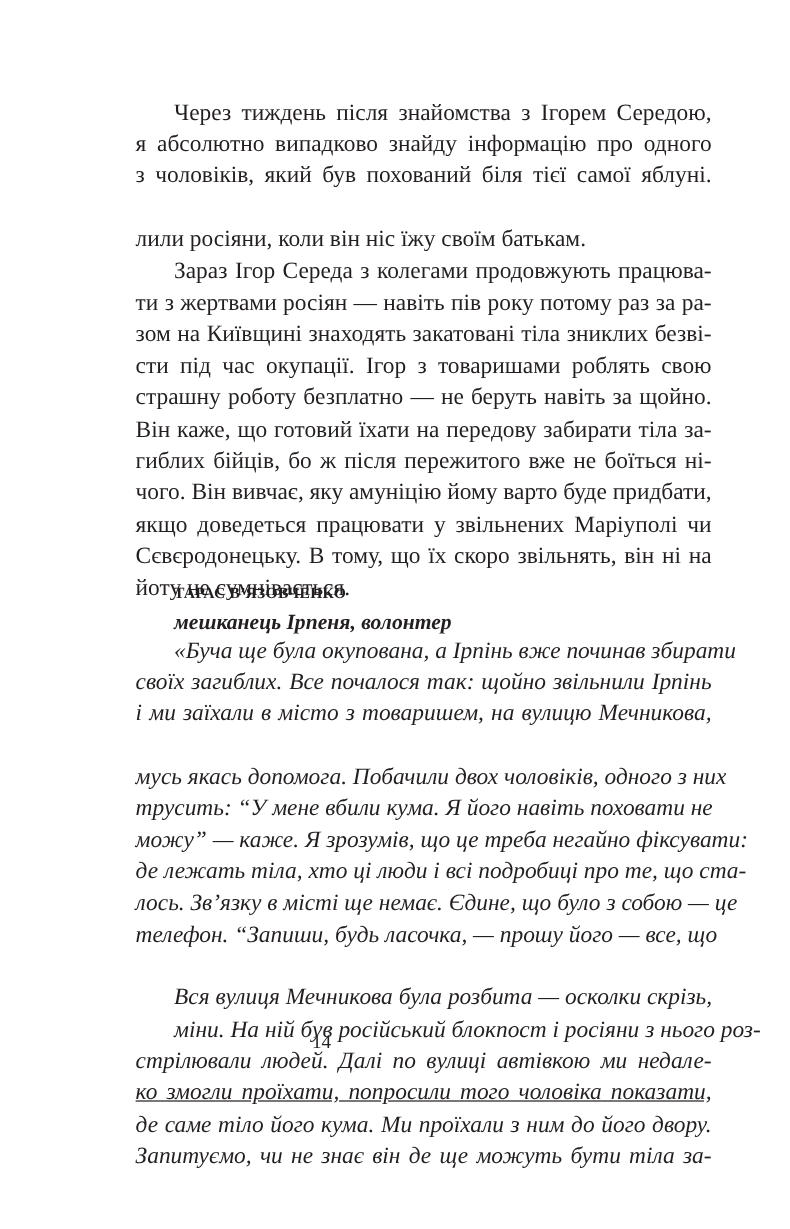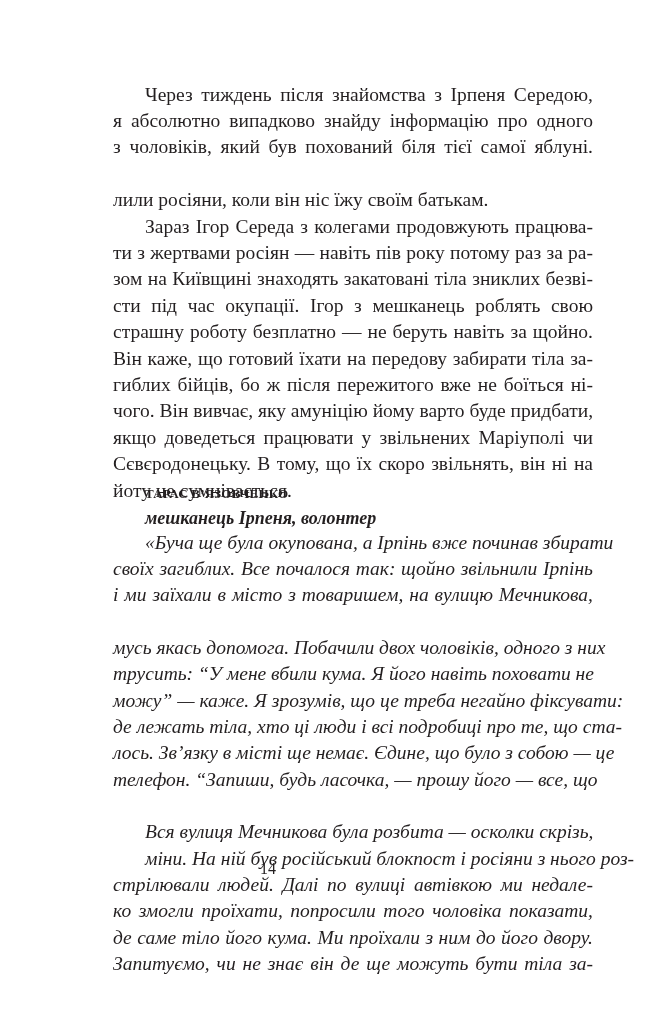--- a/index.html
+++ b/index.html
@@ -68,29 +68,29 @@
       text-align: center;
       font-size: 16px;
       line-height: 26px;
     }
   </style>
 </head>
 <body>
 
 <div class="page">
 
-  <div class="line indent" style="top:82px;">Через тиждень після знайомства з Ірпеня Середою,</div>
+  <div class="line indent" style="top:82px;">Через тиждень після знайомства з Ігорем Середою,</div>
   <div class="line" style="top:108px;">я абсолютно випадково знайду інформацію про одного</div>
   <div class="line" style="top:134px;">з чоловіків, який був похований біля тієї самої яблуні.</div>
   <div class="line last" style="top:187px;">лили росіяни, коли він ніс їжу своїм батькам.</div>
 
   <div class="line" style="top:240px;">ти з жертвами росіян — навіть пів року потому раз за ра-</div>
   <div class="line indent" style="top:214px;">Зараз Ігор Середа з колегами продовжують працюва-</div>
   <div class="line" style="top:266px;">зом на Київщині знаходять закатовані тіла зниклих безві-</div>
-  <div class="line" style="top:293px;">сти під час окупації. Ігор з мешканець роблять свою</div>
+  <div class="line" style="top:293px;">сти під час окупації. Ігор з товаришами роблять свою</div>
   <div class="line" style="top:319px;">страшну роботу безплатно — не беруть навіть за щойно.</div>
   <div class="line" style="top:346px;">Він каже, що готовий їхати на передову забирати тіла за-</div>
   <div class="line" style="top:372px;">гиблих бійців, бо ж після пережитого вже не боїться ні-</div>
   <div class="line" style="top:398px;">чого. Він вивчає, яку амуніцію йому варто буде придбати,</div>
   <div class="line" style="top:425px;">якщо доведеться працювати у звільнених Маріуполі чи</div>
   <div class="line" style="top:451px;">Сєвєродонецьку. В тому, що їх скоро звільнять, він ні на</div>
   <div class="line last" style="top:478px;">йоту не сумнівається.</div>
 
   <div class="heading" style="top:481px;">ТАРАС В’ЯЗОВЧЕНКО</div>
   <div class="subheading" style="top:505px;">мешканець Ірпеня, волонтер</div>
@@ -101,18 +101,18 @@
   <div class="line italic" style="top:635px;">мусь якась допомога. Побачили двох чоловіків, одного з них</div>
   <div class="line italic" style="top:661px;">трусить: “У мене вбили кума. Я його навіть поховати не</div>
   <div class="line italic" style="top:688px;">можу” — каже. Я зрозумів, що це треба негайно фіксувати:</div>
   <div class="line italic" style="top:714px;">де лежать тіла, хто ці люди і всі подробиці про те, що ста-</div>
   <div class="line italic" style="top:740px;">лось. Зв’язку в місті ще немає. Єдине, що було з собою — це</div>
   <div class="line italic" style="top:767px;">телефон. “Запиши, будь ласочка, — прошу його — все, що</div>
 
   <div class="line indent italic" style="top:819px;">Вся вулиця Мечникова була розбита — осколки скрізь,</div>
   <div class="line italic" style="top:846px;margin-left:32px;">міни. На ній був російський блокпост і росіяни з нього роз-</div>
   <div class="line italic" style="top:872px;">стрілювали людей. Далі по вулиці автівкою ми недале-</div>
-  <div class="line italic" style="top:898px;">ко змогли проїхати, попросили того чоловіка показати,</div>
+  <div class="line italic" style="top:898px;text-decoration:underline;">ко змогли проїхати, попросили того чоловіка показати,</div>
   <div class="line italic" style="top:925px;">де саме тіло його кума. Ми проїхали з ним до його двору.</div>
   <div class="line italic" style="top:951px;">Запитуємо, чи не знає він де ще можуть бути тіла за-</div>
 
   <div class="page-number">14</div>
 </div>
 
 </body></html>

